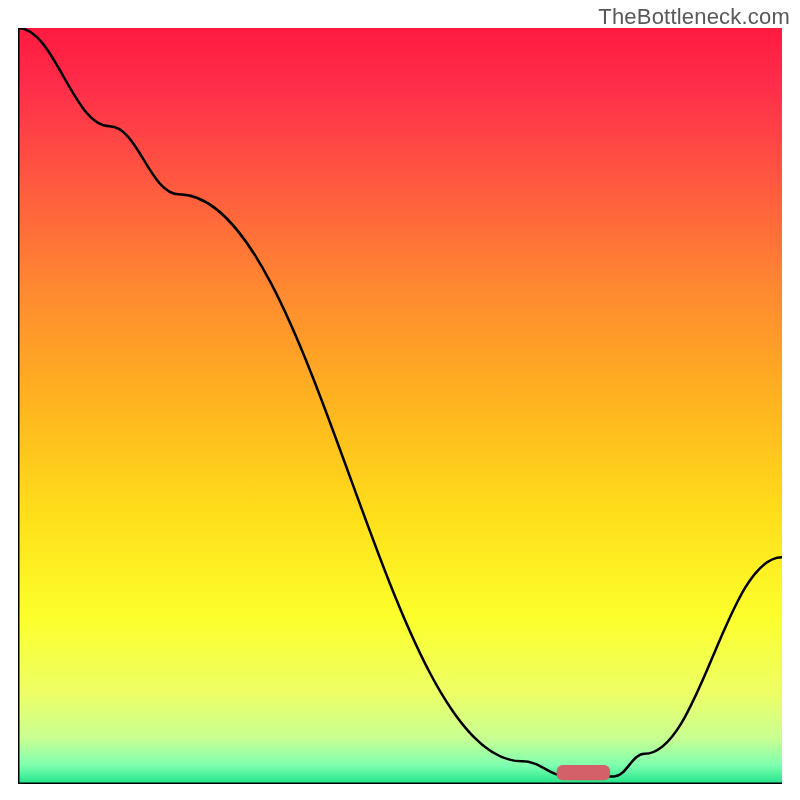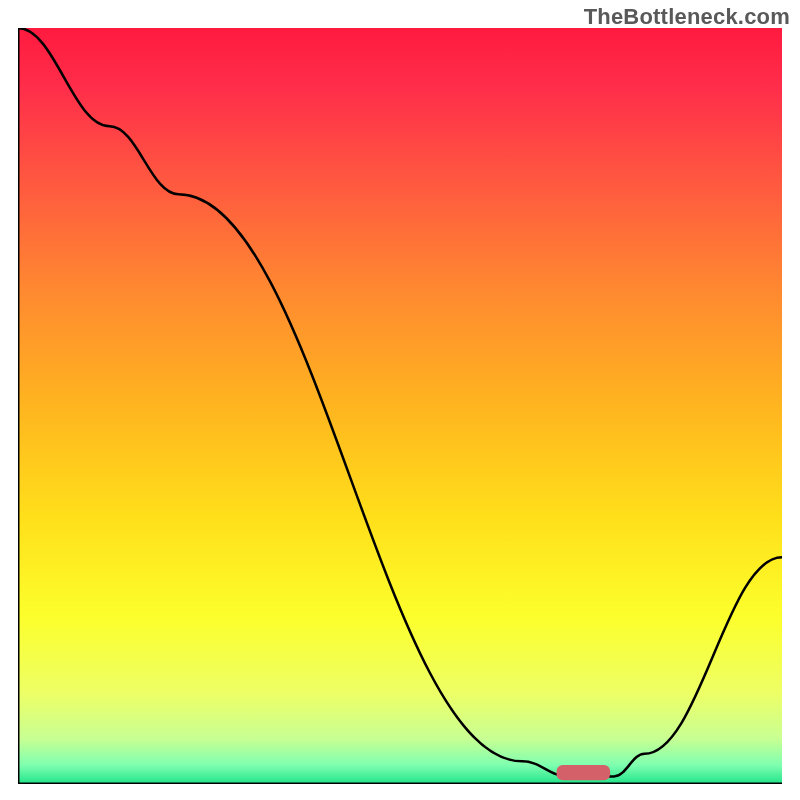--- a/index.html
+++ b/index.html
@@ -13,21 +13,21 @@
   .container {
     position: relative;
     width: 800px;
     height: 800px;
   }
   .watermark {
     position: absolute;
     top: 4px;
     right: 10px;
     font-size: 22px;
-    font-weight: 700;
+    font-weight: 400;
     color: #595959;
     letter-spacing: 0.2px;
   }
   .plot-frame {
     position: absolute;
     left: 18px;
     top: 28px;
     width: 764px;
     height: 756px;
     box-sizing: border-box;

